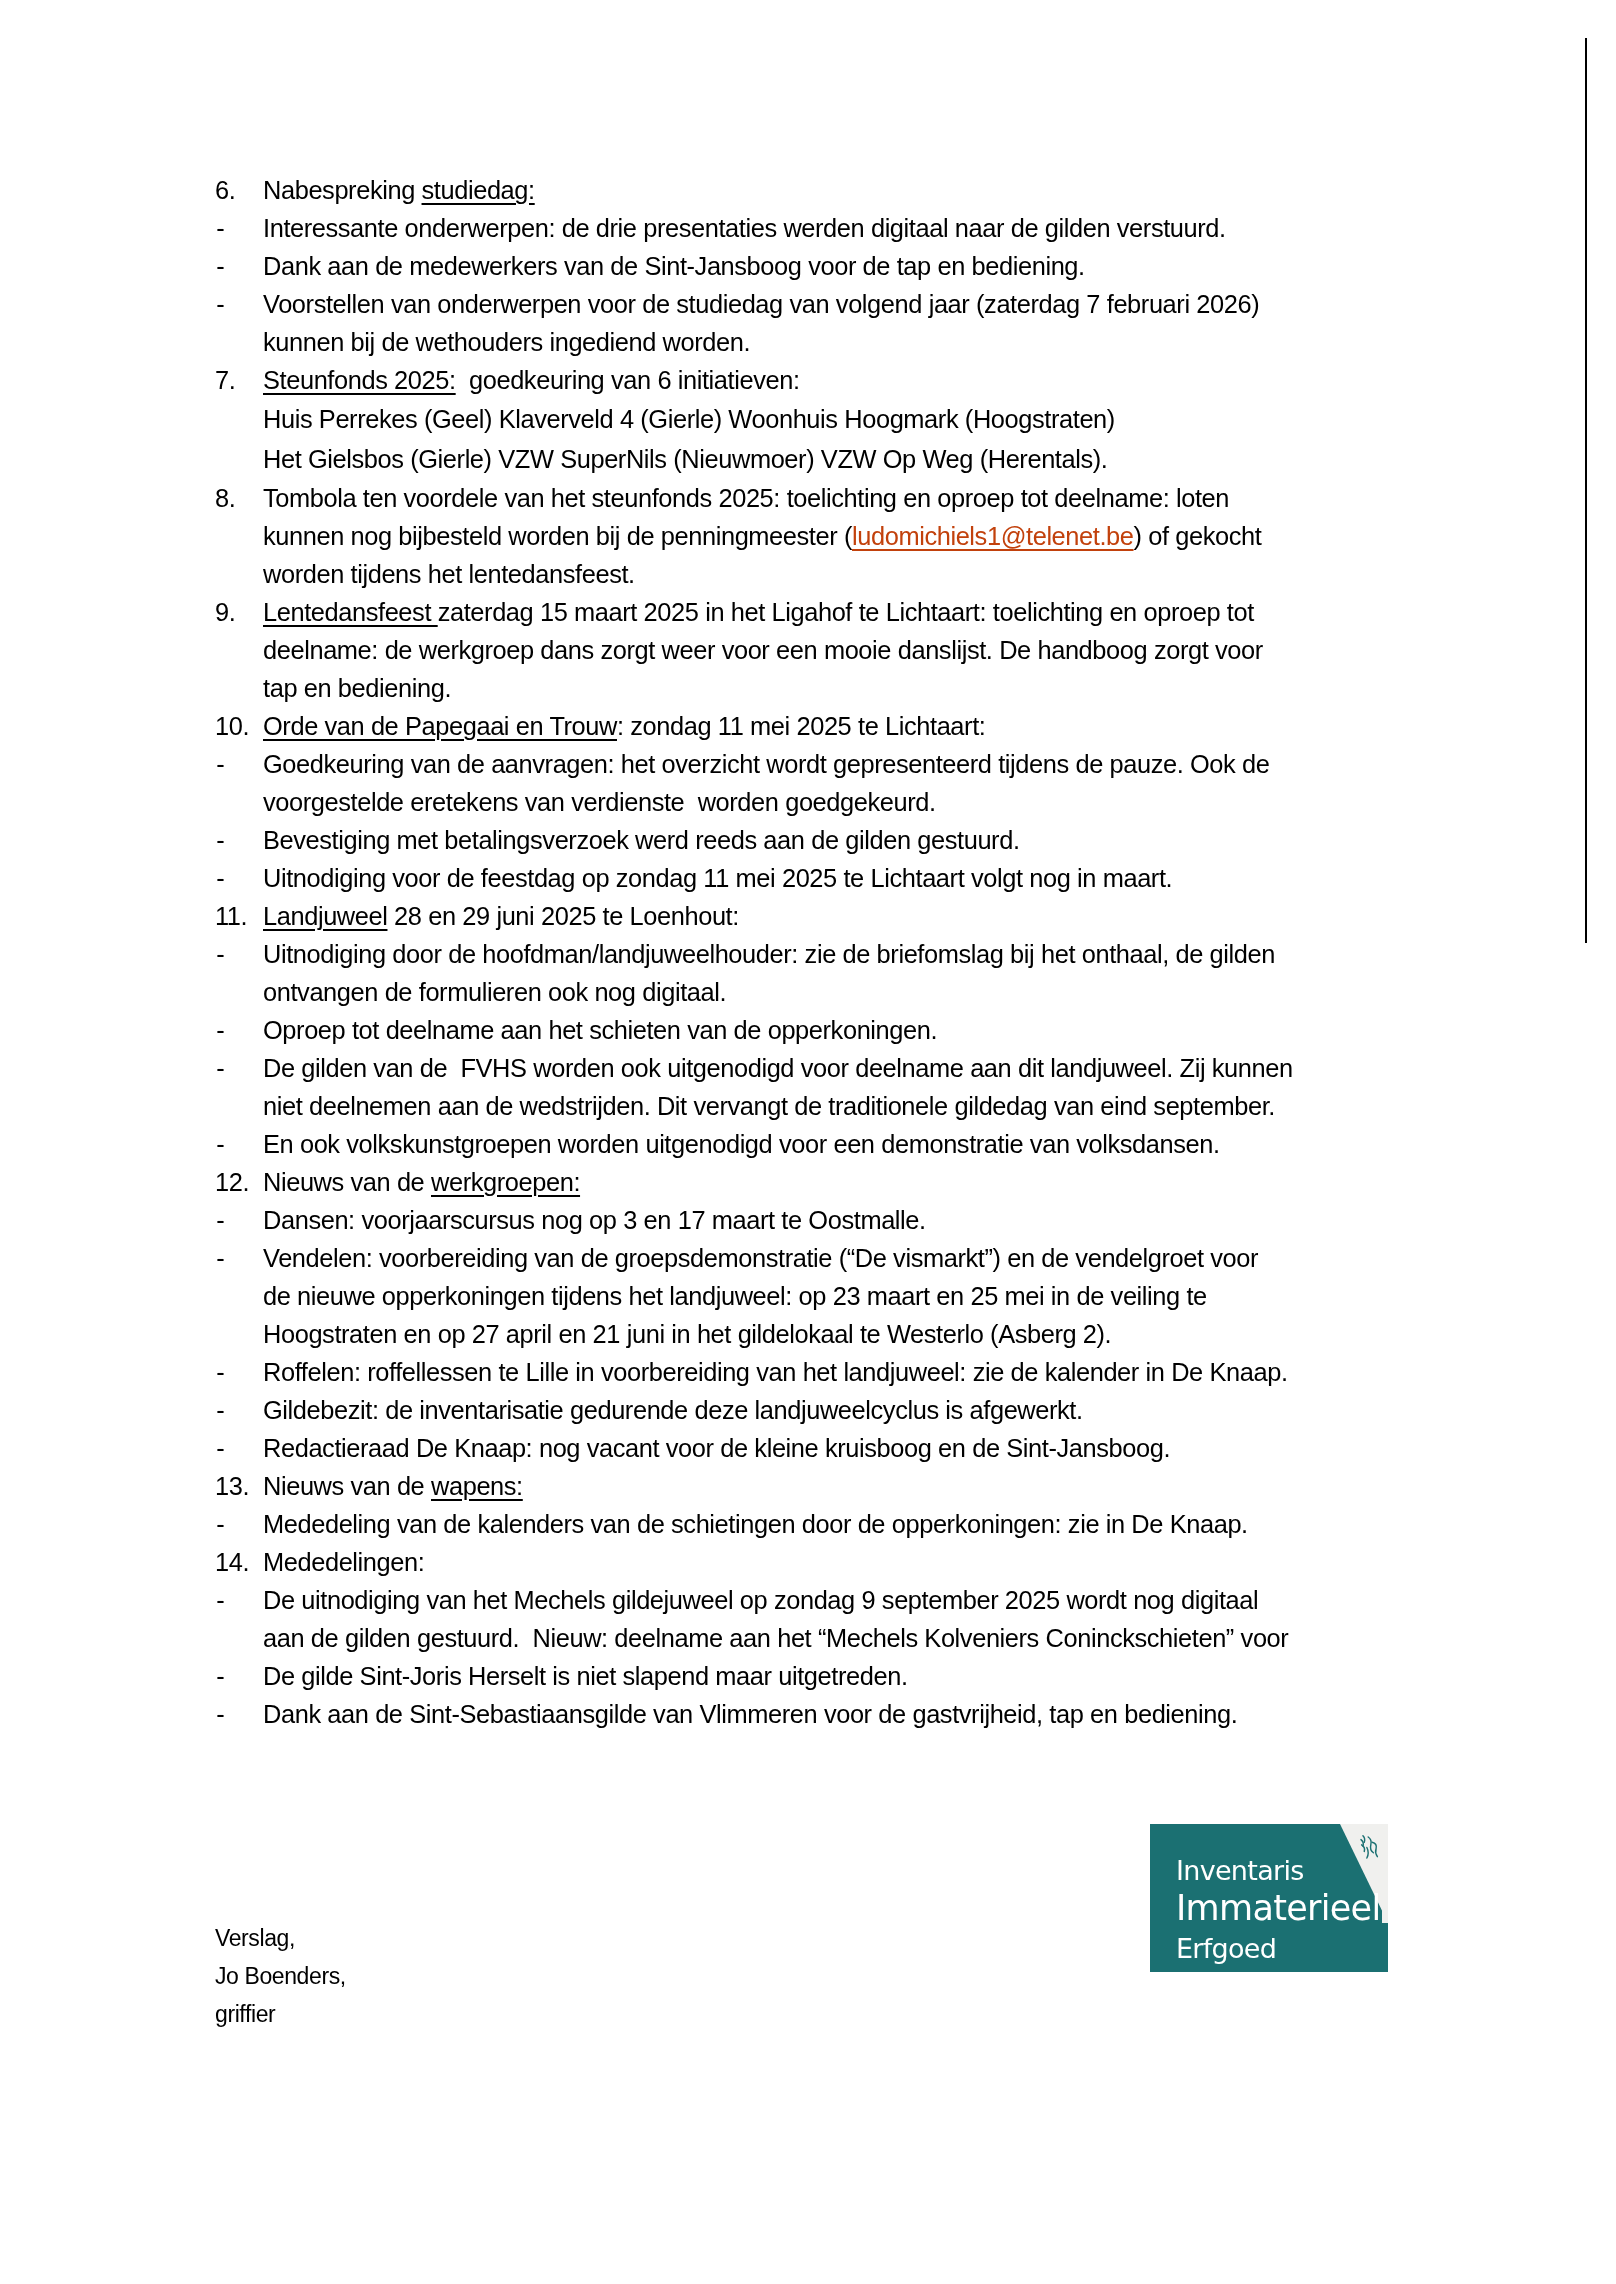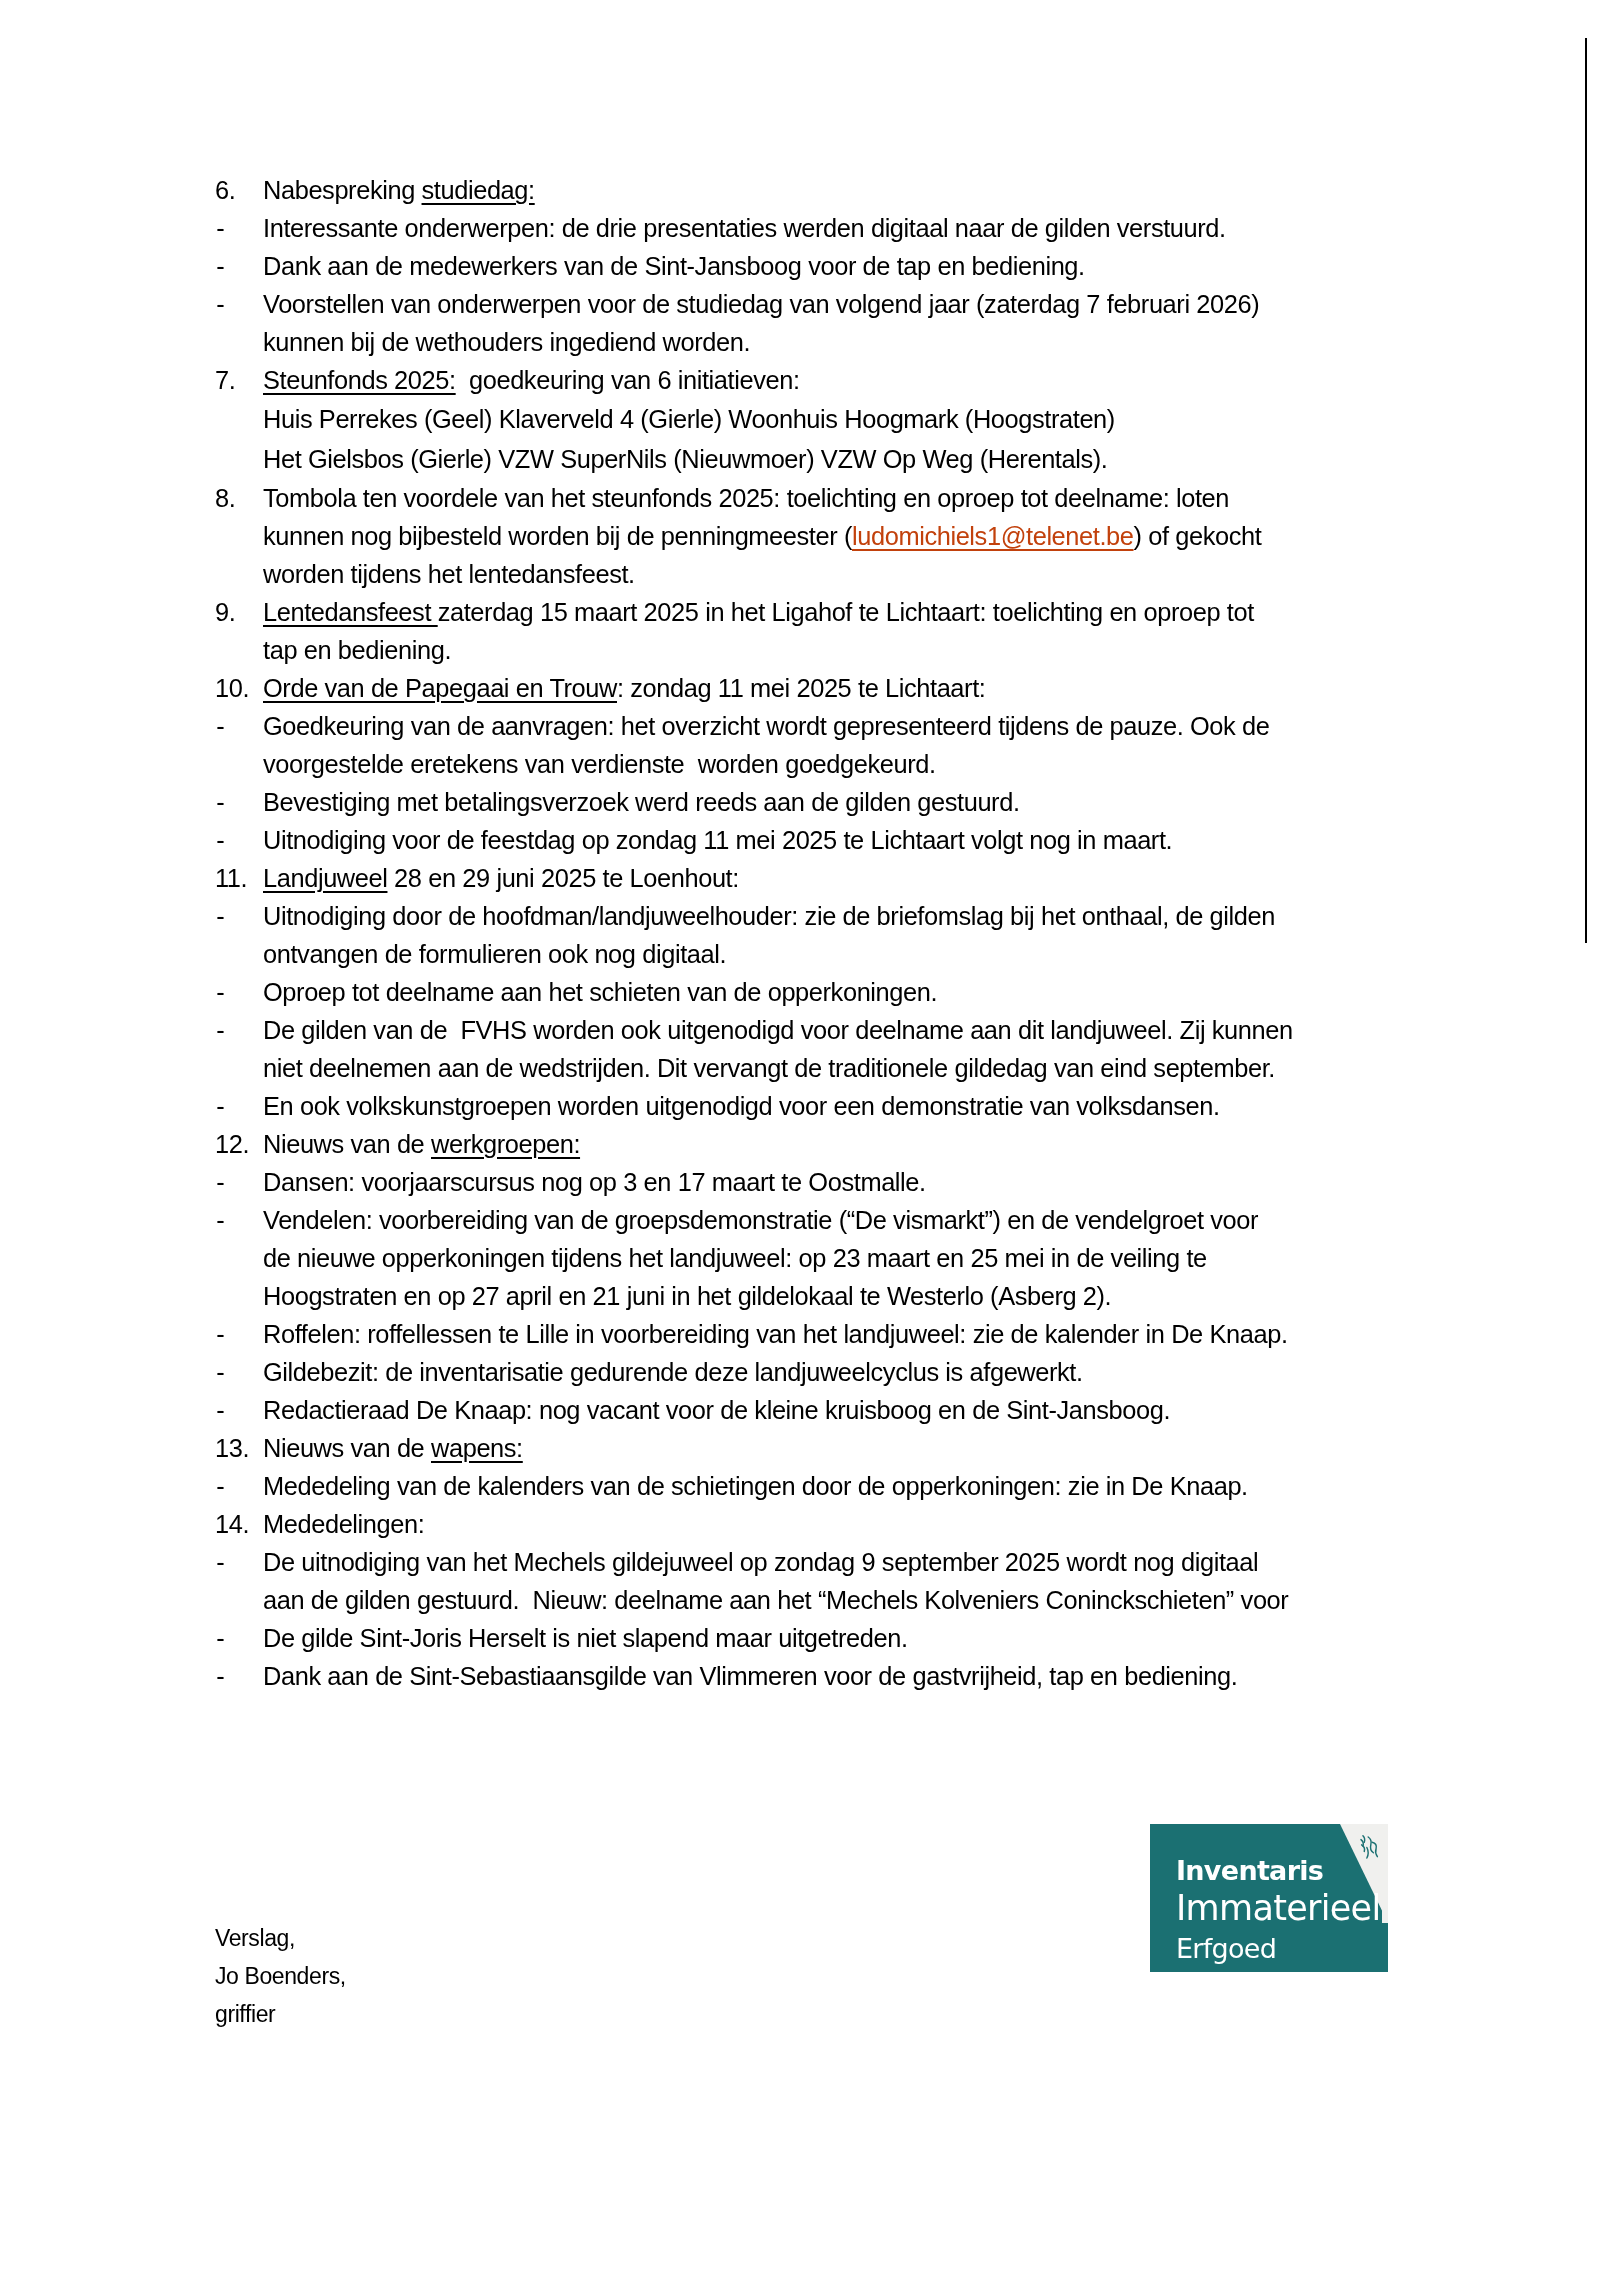--- a/index.html
+++ b/index.html
@@ -36,21 +36,21 @@
     border-top: 99px solid #f0f0ee; border-left: 48px solid transparent;
   }
   .logo .corner-fill {
     position: absolute; right: 0; top: 0; width: 6.5px; height: 99px; background: #f0f0ee;
   }
   .logo .lion { position: absolute; right: 7.8px; top: 9px; width: 21px; height: 29px; }
   .logo .t1, .logo .t2, .logo .t3 {
     position: absolute; left: 26px; color: #ffffff;
     font-family: "DejaVu Sans", sans-serif; letter-spacing: -0.7px; white-space: nowrap;
   }
-  .logo .t1 { top: 31px; font-size: 27px; font-weight: bold; }
+  .logo .t1 { top: 31px; font-size: 27px; font-weight: normal; }
   .logo .t2 { top: 64px; font-size: 35px; }
   .logo .t3 { top: 96px; font-size: 27px; margin-top: 13px; }
 </style>
 </head>
 <body>
 
 <div class="page">
   <div class="right-rule"></div>
 
   <div class="content">
@@ -93,20 +93,23 @@
     <div class="row cont">
       <span>kunnen nog bijbesteld worden bij de penningmeester (</span><a class="mail">ludomichiels1@telenet.be</a><span>) of gekocht</span>
     </div>
     <div class="row cont">
       <span>worden tijdens het lentedansfeest.</span>
     </div>
 
     <div class="row">
       <span class="marker">9.</span>
       <u style="white-space:pre">Lentedansfeest </u><span>zaterdag 15 maart 2025 in het Ligahof te Lichtaart: toelichting en oproep tot</span>
+    </div>
+    <div class="row cont">
+      <span>deelname: de werkgroep dans zorgt weer voor een mooie danslijst. De handboog zorgt voor</span>
     </div>
     <div class="row cont">
       <span>tap en bediening.</span>
     </div>
 
     <div class="row">
       <span class="marker">10.</span>
       <u>Orde van de Papegaai en Trouw</u><span>: zondag 11 mei 2025 te Lichtaart:</span>
     </div>
     <div class="row">

